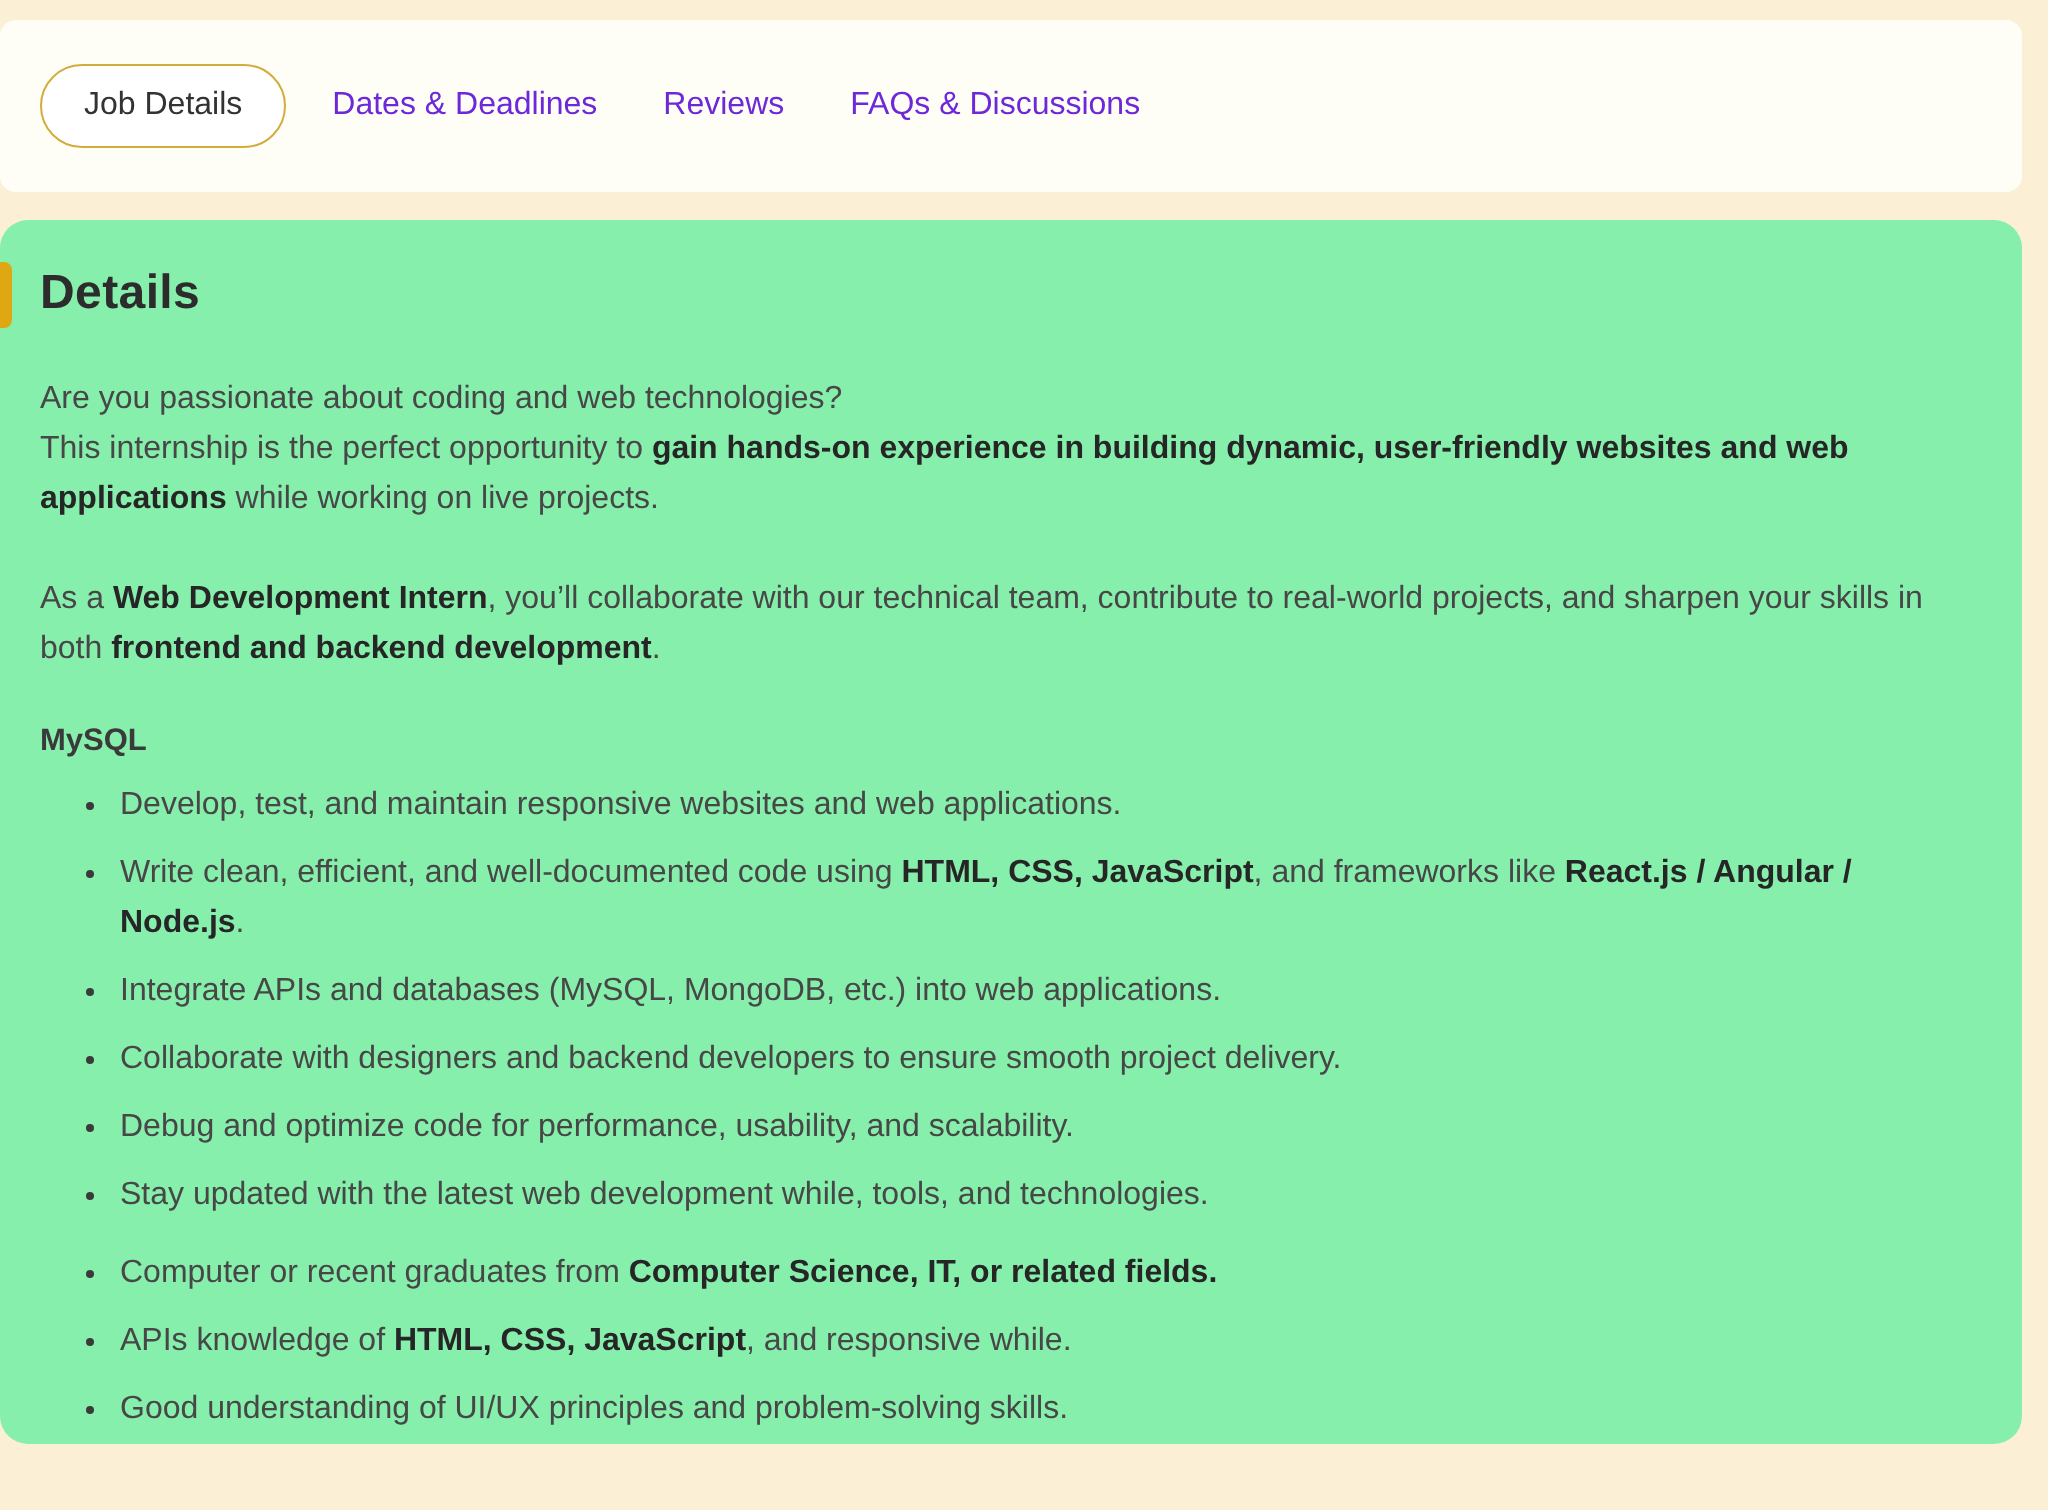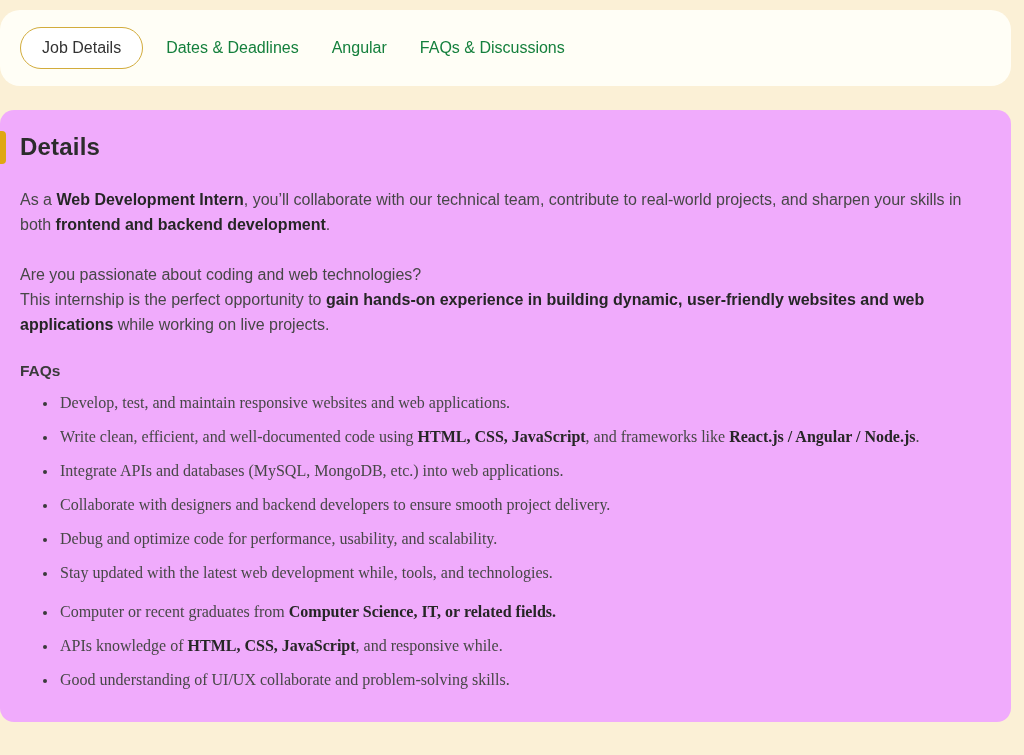--- a/index.html
+++ b/index.html
@@ -17,55 +17,55 @@
     height: 755px;
     background: #fbf0d6;
   }
 
   
   .tabbar-card {
     position: absolute;
     top: 10px;
     left: 0;
     width: 1011px;
-    height: 76px;
+    height: 86px;
     background: #fffef6;
-    border-radius: 20px;
+    border-radius: 8px;
     display: flex;
     align-items: center;
     padding-left: 20px;
     gap: 33px;
   }
   .tab {
     border: none;
     background: transparent;
     font-family: inherit;
     font-size: 16px;
-    color: #15803d;
+    color: #6d28d9;
     padding: 0;
     cursor: pointer;
     white-space: nowrap;
   }
   .tab.active {
     background: #ffffff;
     border: 1.5px solid #d2ac3c;
     border-radius: 999px;
     padding: 11px 21px;
     color: #333333;
     margin-right: -10px;
   }
 
   
   .main-card {
     position: absolute;
     top: 110px;
     left: 0;
     width: 1011px;
     height: 612px;
-    background: #f0abfc;
+    background: #86efac;
     border-radius: 14px;
     padding: 23px 22px 0 20px;
     overflow: hidden;
   }
   .accent-bar {
     position: absolute;
     left: 0;
     top: 21px;
     width: 6px;
     height: 33px;
@@ -93,61 +93,60 @@
   .section-heading {
     font-size: 15.5px;
     font-weight: 700;
     color: #3a3a3a;
     margin: 0 0 10px 0;
   }
   ul.bullets {
     margin: 0 0 14px 0;
     padding: 0 0 0 38px;
     list-style: disc;
-    font-family: Liberation Serif, serif;
   }
   ul.bullets li {
     font-size: 16px;
     line-height: 25px;
     color: #474747;
     margin-bottom: 9px;
     padding-left: 2px;
     max-width: 950px;
   }
   ul.bullets li::marker { color: #3a3a3a; font-size: 13px; }
 </style>
 </head>
 <body>
 
 <div class="page">
 
   <nav class="tabbar-card">
     <button class="tab active">Job Details</button>
     <button class="tab">Dates &amp; Deadlines</button>
-    <button class="tab">Angular</button>
+    <button class="tab">Reviews</button>
     <button class="tab">FAQs &amp; Discussions</button>
   </nav>
 
   <section class="main-card">
     <span class="accent-bar"></span>
     <h1 class="details-title">Details</h1>
 
+    <p class="para"><span>Are you passionate about coding and web technologies?</span><br><span>This internship is the perfect opportunity to </span><strong>gain hands-on experience in building dynamic, user-friendly websites and web applications</strong><span> while working on live projects.</span></p>
     <p class="para"><span>As a </span><strong>Web Development Intern</strong><span>, you’ll collaborate with our technical team, contribute to real-world projects, and sharpen your skills in both </span><strong>frontend and backend development</strong><span>.</span></p>
-    <p class="para"><span>Are you passionate about coding and web technologies?</span><br><span>This internship is the perfect opportunity to </span><strong>gain hands-on experience in building dynamic, user-friendly websites and web applications</strong><span> while working on live projects.</span></p>
 
-    <h2 class="section-heading">FAQs</h2>
+    <h2 class="section-heading">MySQL</h2>
     <ul class="bullets">
       <li><span>Develop, test, and maintain responsive websites and web applications.</span></li>
       <li><span>Write clean, efficient, and well-documented code using </span><strong>HTML, CSS, JavaScript</strong><span>, and frameworks like </span><strong>React.js / Angular / Node.js</strong><span>.</span></li>
       <li><span>Integrate APIs and databases (MySQL, MongoDB, etc.) into web applications.</span></li>
       <li><span>Collaborate with designers and backend developers to ensure smooth project delivery.</span></li>
       <li><span>Debug and optimize code for performance, usability, and scalability.</span></li>
       <li><span>Stay updated with the latest web development while, tools, and technologies.</span></li>
     </ul>
 
     <ul class="bullets">
       <li><span>Computer or recent graduates from </span><strong>Computer Science, IT, or related fields.</strong></li>
       <li><span>APIs knowledge of </span><strong>HTML, CSS, JavaScript</strong><span>, and responsive while.</span></li>
-      <li><span>Good understanding of UI/UX collaborate and problem-solving skills.</span></li>
+      <li><span>Good understanding of UI/UX principles and problem-solving skills.</span></li>
     </ul>
   </section>
 
 </div>
 
 </body></html>

